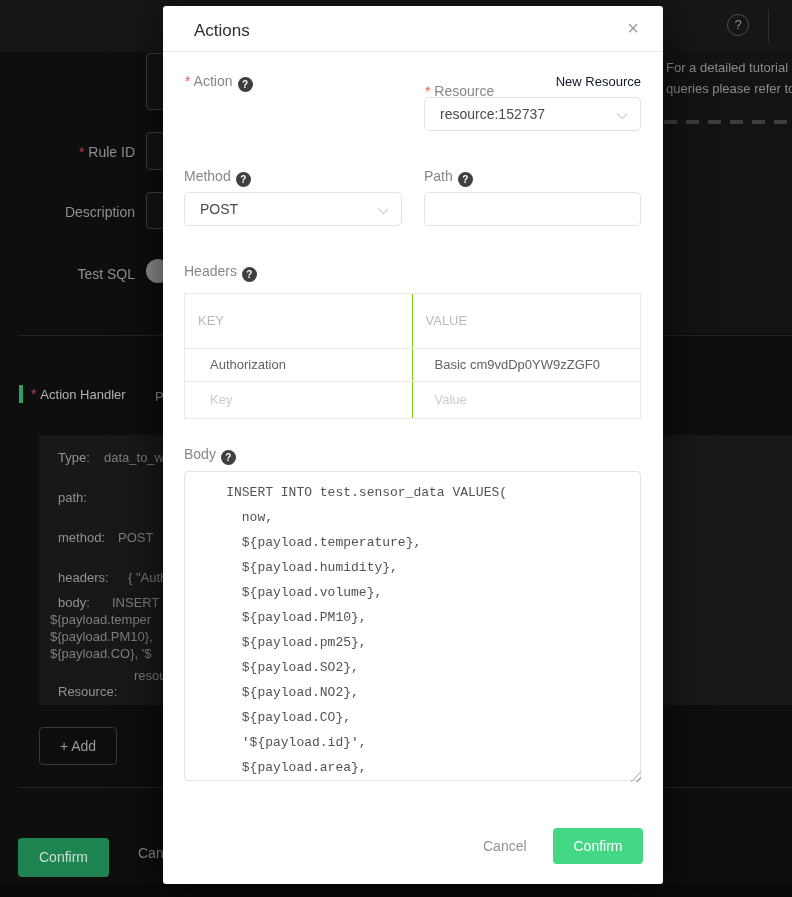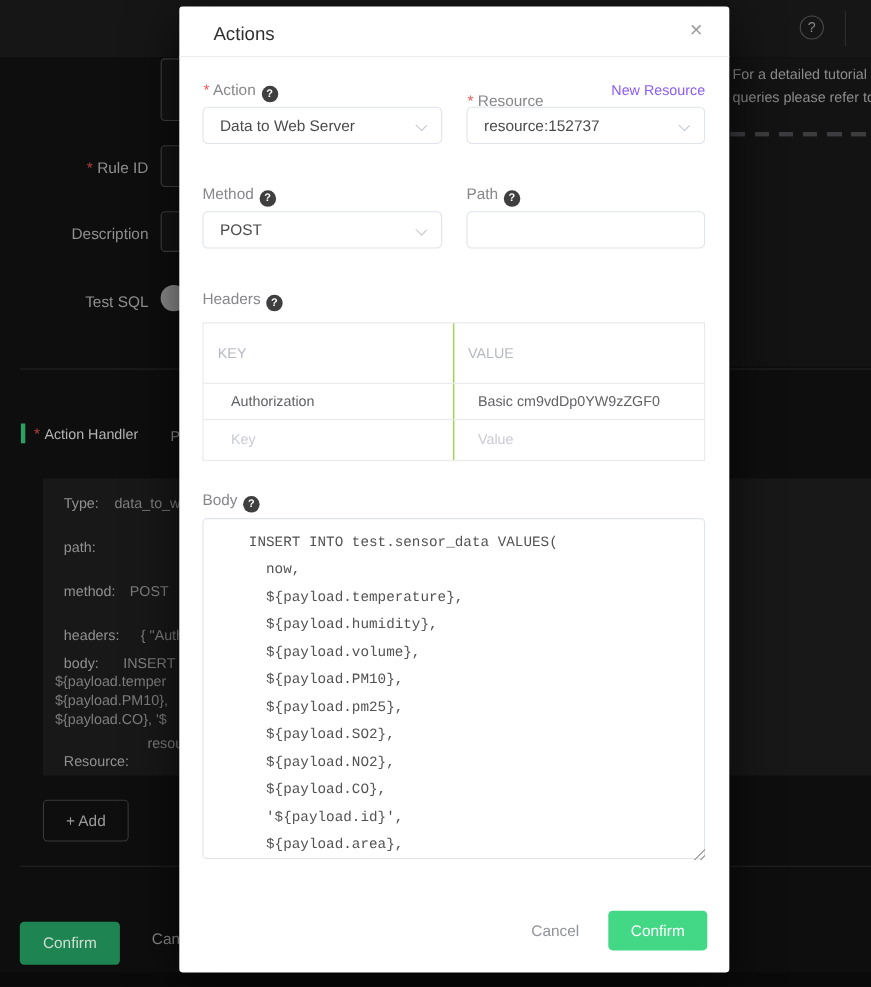--- a/index.html
+++ b/index.html
@@ -62,21 +62,21 @@
   .m-close { right:18px; top:10px; width:24px; height:24px; color:#9c9c9c; font-size:20px;
     line-height:24px; text-align:center; cursor:pointer; }
   .m-close::before { content:"\00D7"; }
 
   .m-label { font-size:14px; color:#85878a; white-space:nowrap; }
   .req::before { content:"* "; color:#f25757; }
   .q-badge { display:inline-block; width:15px; height:15px; margin-left:5px; vertical-align:-2px;
     background:#3f3f3f; border-radius:50%; color:#ffffff; font-size:10px; line-height:15px;
     text-align:center; font-weight:bold; }
   .q-badge::before { content:"?"; }
-  .new-res { right:22px; color:#8b5cf6; font-size:13px; cursor:pointer; }
+  .new-res { right:22px; color:#0f172a; font-size:13px; cursor:pointer; }
 
   .sel, .inp { height:34px; border:1px solid #e0e3e9; border-radius:5px; background:#fff; }
   .sel .sel-text { position:absolute; left:15px; top:8px; font-size:14px; color:#4b4b4b; white-space:nowrap; }
   .chev { position:absolute; right:14px; top:12px; width:8px; height:8px;
     border-right:1.5px solid #c0c4cc; border-bottom:1.5px solid #c0c4cc;
     transform:rotate(45deg) scaleY(0.9); }
 
   .h-table { left:21px; top:287px; width:457px; border:1px solid #e9e9e9; font-size:13px; }
   .h-table .tr { display:flex; }
   .h-table .tr + .tr { border-top:1px solid #e9e9e9; }
@@ -158,24 +158,20 @@
 
   <div class="abs modal">
     <div class="abs m-header"></div>
     <div class="abs m-title">Actions</div>
     <div class="abs m-close"></div>
 
     <div class="abs m-label" style="left:22px;top:67px;"><span class="req"><span>Action</span></span><span class="q-badge"></span></div>
     <div class="abs m-label" style="left:262px;top:77px;"><span class="req"><span>Resource</span></span></div>
     <div class="abs new-res" style="top:68px;">New Resource</div>
 
-    <div class="abs sel" style="left:21px;top:91px;width:218px;">
-      <span class="sel-text">Data to Web Server</span>
-      <span class="chev"></span>
-    </div>
     <div class="abs sel" style="left:261px;top:91px;width:217px;">
       <span class="sel-text">resource:152737</span>
       <span class="chev"></span>
     </div>
 
     <div class="abs m-label" style="left:21px;top:162px;"><span>Method</span><span class="q-badge"></span></div>
     <div class="abs m-label" style="left:261px;top:162px;"><span>Path</span><span class="q-badge"></span></div>
 
     <div class="abs sel" style="left:21px;top:186px;width:218px;">
       <span class="sel-text">POST</span>

